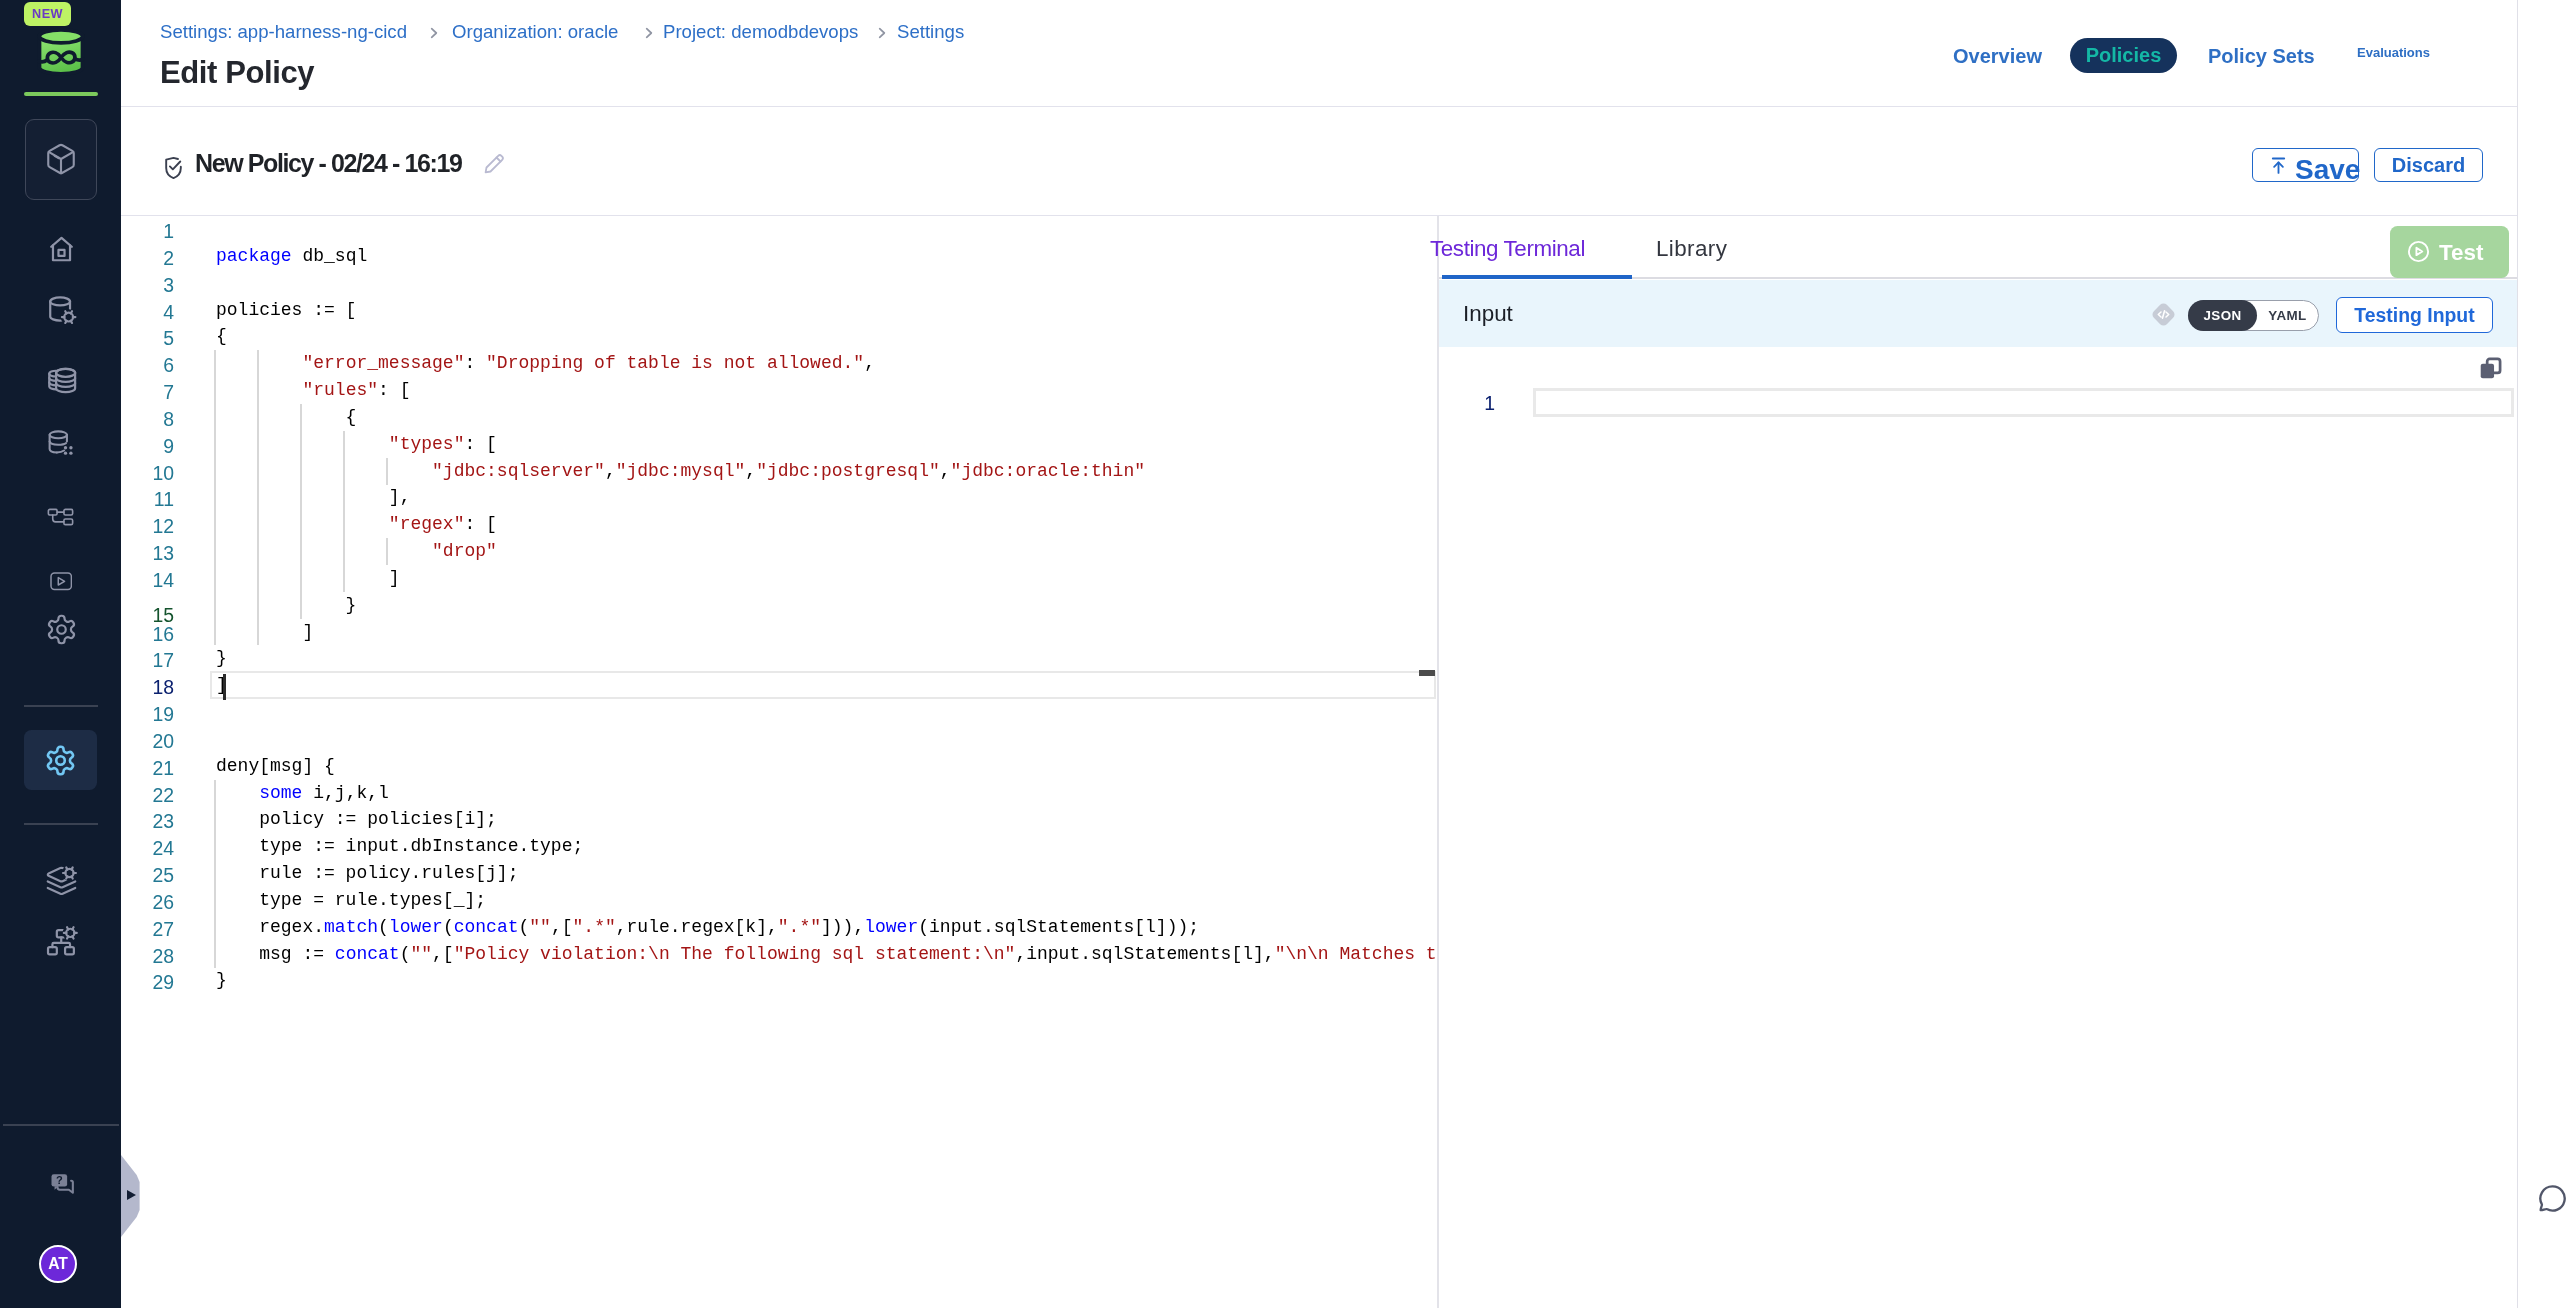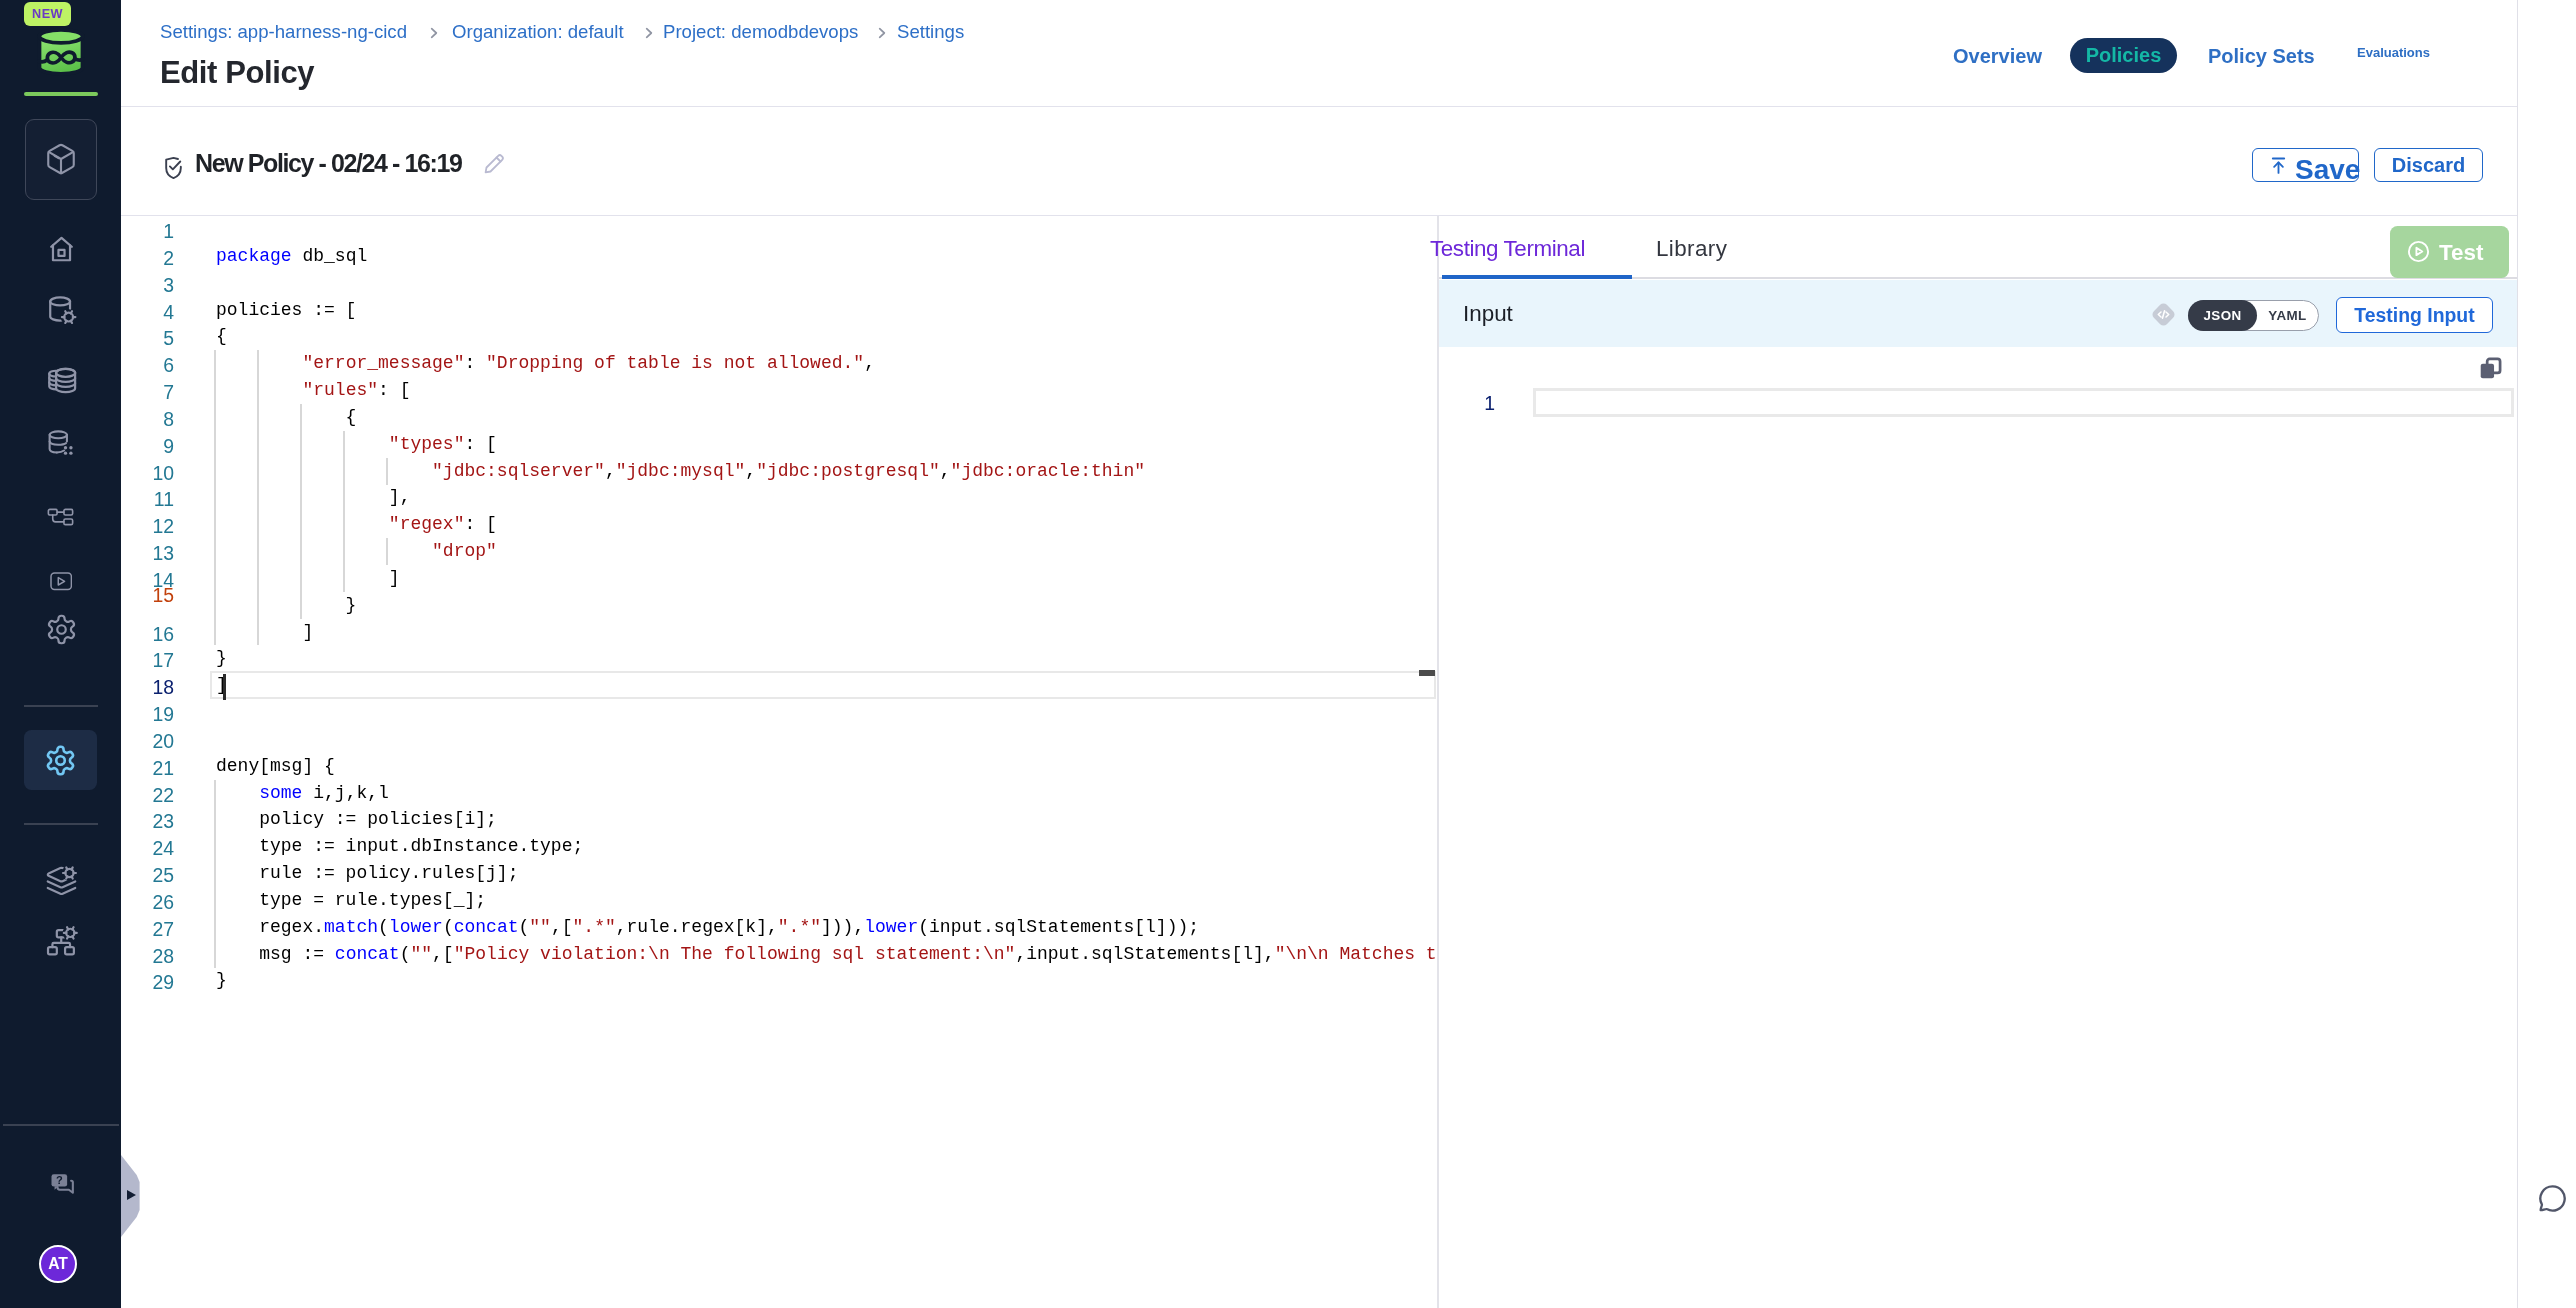--- a/index.html
+++ b/index.html
@@ -139,21 +139,21 @@
       <text x="9.7" y="11.9" fill="#0f1b2e" stroke="none" font-family="Liberation Sans" font-weight="bold" font-size="9.5px" text-anchor="middle">?</text>
     </svg>
 <div class="abs" style="left:121px;top:1155px;width:18.6px;height:82px;background:#b4b8cc;z-index:9;clip-path:polygon(0 0,15.7px 20px,18.6px 27px,18.6px 55px,15.7px 62px,0 82px)"></div>
 <div class="abs" style="left:127px;top:1190px;width:0;height:0;z-index:9;border-top:5.6px solid transparent;border-bottom:5.6px solid transparent;border-left:9px solid #131e33"></div>
 <div class="abs" style="left:39px;top:1245px;width:38px;height:38px;border-radius:50%;background:#6d28d9;border:2.2px solid #fff;color:#fff;font-weight:bold;font-size:15.7px;text-align:center;line-height:34px">AT</div>
 <div class="abs" style="left:121px;top:0;width:2396px;height:107px;background:#fff;border-bottom:1.5px solid #e2e2ec"></div>
 <div class="abs" style="left:160px;top:21px;font-size:18.6px;color:#2d6fc7">Settings: app-harness-ng-cicd</div>
 <svg class="abs" style="left:427px;top:26px" width="14" height="14" viewBox="0 0 18 18" fill="none" stroke="#9095a3" stroke-width="2.2" stroke-linecap="round" stroke-linejoin="round">
       <path d="m6 3.5 6 5.5-6 5.5"></path>
     </svg>
-<div class="abs" style="left:452px;top:21px;font-size:18.6px;color:#2d6fc7">Organization: default</div>
+<div class="abs" style="left:452px;top:21px;font-size:18.6px;color:#2d6fc7">Organization: oracle</div>
 <svg class="abs" style="left:642px;top:26px" width="14" height="14" viewBox="0 0 18 18" fill="none" stroke="#9095a3" stroke-width="2.2" stroke-linecap="round" stroke-linejoin="round">
       <path d="m6 3.5 6 5.5-6 5.5"></path>
     </svg>
 <div class="abs" style="left:663px;top:21px;font-size:18.6px;color:#2d6fc7">Project: demodbdevops</div>
 <svg class="abs" style="left:875px;top:26px" width="14" height="14" viewBox="0 0 18 18" fill="none" stroke="#9095a3" stroke-width="2.2" stroke-linecap="round" stroke-linejoin="round">
       <path d="m6 3.5 6 5.5-6 5.5"></path>
     </svg>
 <div class="abs" style="left:897px;top:21px;font-size:18.6px;color:#2d6fc7">Settings</div>
 <div class="abs" style="left:160px;top:55px;font-size:31px;font-weight:bold;letter-spacing:-0.4px;color:#24272e">Edit Policy</div>
 <div class="abs" style="left:1953px;top:45px;font-size:20px;font-weight:600;color:#2e6fc4">Overview</div>
@@ -199,21 +199,21 @@
 <div class="ln abs" style="left:0;top:242px;width:53px;color:#237893">10</div>
 <div class="mono abs" style="left:95px;top:242px;color:#000"><span>                    </span><span class="st">"jdbc:sqlserver"</span><span>,</span><span class="st">"jdbc:mysql"</span><span>,</span><span class="st">"jdbc:postgresql"</span><span>,</span><span class="st">"jdbc:oracle:thin"</span></div>
 <div class="ln abs" style="left:0;top:268px;width:53px;color:#237893">11</div>
 <div class="mono abs" style="left:95px;top:268px;color:#000"><span>                ],</span></div>
 <div class="ln abs" style="left:0;top:295px;width:53px;color:#237893">12</div>
 <div class="mono abs" style="left:95px;top:295px;color:#000"><span>                </span><span class="st">"regex"</span><span>:&nbsp;[</span></div>
 <div class="ln abs" style="left:0;top:322px;width:53px;color:#237893">13</div>
 <div class="mono abs" style="left:95px;top:322px;color:#000"><span>                    </span><span class="st">"drop"</span></div>
 <div class="ln abs" style="left:0;top:349px;width:53px;color:#237893">14</div>
 <div class="mono abs" style="left:95px;top:349px;color:#000"><span>                ]</span></div>
-<div class="ln abs" style="left:0;top:364px;width:53px;color:#c2410c">15</div>
+<div class="ln abs" style="left:0;top:384px;width:53px;color:#14532d">15</div>
 <div class="mono abs" style="left:95px;top:376px;color:#000"><span>            }</span></div>
 <div class="ln abs" style="left:0;top:403px;width:53px;color:#237893">16</div>
 <div class="mono abs" style="left:95px;top:403px;color:#000"><span>        ]</span></div>
 <div class="ln abs" style="left:0;top:429px;width:53px;color:#237893">17</div>
 <div class="mono abs" style="left:95px;top:429px;color:#000"><span>}</span></div>
 <div class="ln abs" style="left:0;top:456px;width:53px;color:#0b216f">18</div>
 <div class="mono abs" style="left:95px;top:456px;color:#000"><span>]</span></div>
 <div class="ln abs" style="left:0;top:483px;width:53px;color:#237893">19</div>
 <div class="ln abs" style="left:0;top:510px;width:53px;color:#237893">20</div>
 <div class="ln abs" style="left:0;top:537px;width:53px;color:#237893">21</div>

